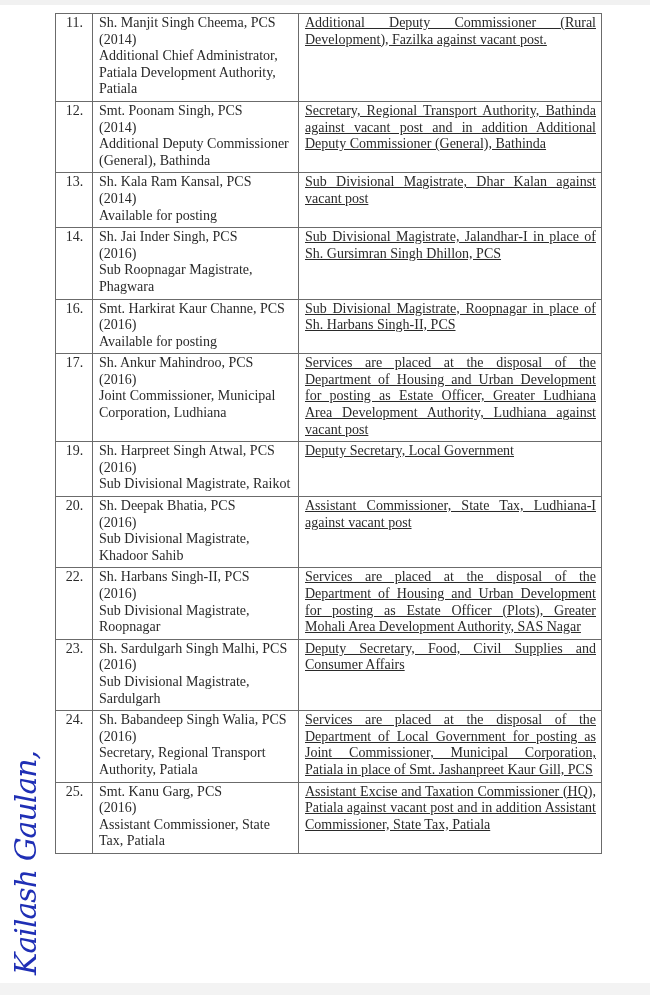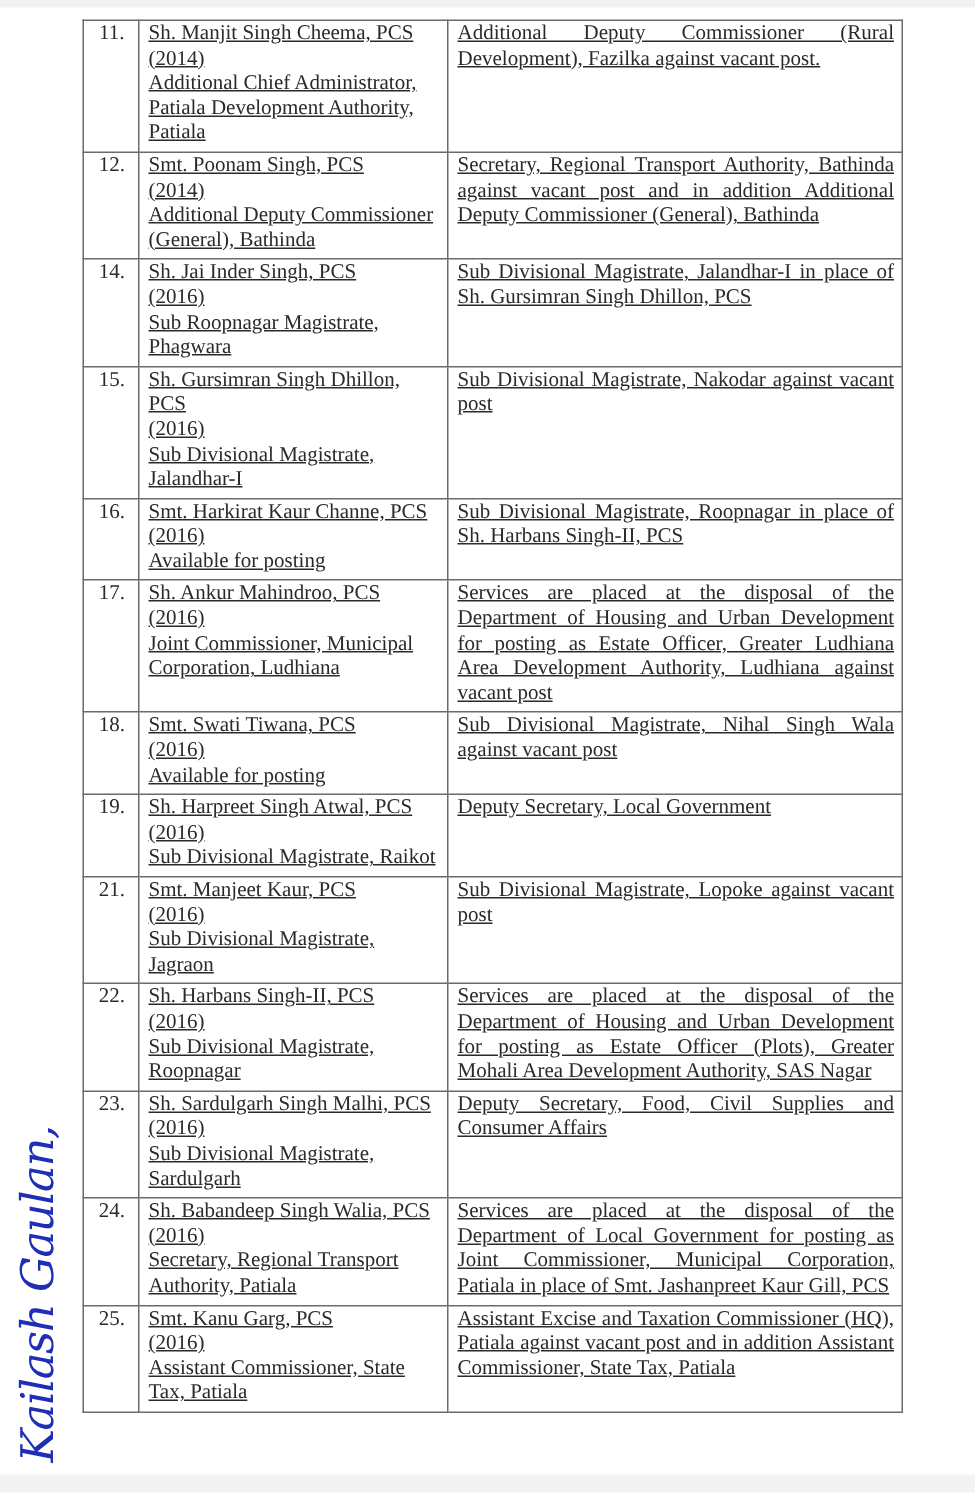--- a/index.html
+++ b/index.html
@@ -15,21 +15,21 @@
     font-size: 14px; line-height: 16.6px;
   }
   table.posting td {
     border: 1px solid #6b6b6b; vertical-align: top; padding: 1px 5px 3px 6px;
   }
   col.c-num { width: 37px; }
   col.c-name { width: 206px; }
   col.c-post { width: 303px; }
   td.num { text-align: center; padding-left: 2px; padding-right: 10px; }
   td.post { text-align: justify; text-decoration: underline; }
-  .line { display: block; text-decoration: underline; }
+  .line { display: block; }
   .signature {
     position: absolute; left: 8px; top: 975px; transform-origin: 0 0; transform: rotate(-90deg);
     font-family: "DejaVu Serif", serif; font-style: italic; color: #1f2fb5; font-size: 30px;
     letter-spacing: -1px; white-space: nowrap; width: 170px;
   }
 </style>
 </head>
 <body>
 
 <div class="top-strip"></div>
@@ -53,81 +53,72 @@
       <tr>
     <td class="num">12.</td>
     <td class="name">
       <span class="line">Smt. Poonam Singh, PCS</span>
       <span class="line">(2014)</span>
       <span class="line">Additional Deputy Commissioner (General), Bathinda</span>
     </td>
     <td class="post">Secretary, Regional Transport Authority, Bathinda against vacant post and in addition Additional Deputy Commissioner (General), Bathinda</td>
   </tr>
       <tr>
+    <td class="num">13.</td>
+    <td class="name">
+      <span class="line">Sh. Kala Ram Kansal, PCS</span>
+      <span class="line">(2014)</span>
+      <span class="line">Available for posting</span>
+    </td>
+    <td class="post">Sub Divisional Magistrate, Dhar Kalan against vacant post</td>
+  </tr>
+      <tr>
     <td class="num">14.</td>
     <td class="name">
       <span class="line">Sh. Jai Inder Singh, PCS</span>
       <span class="line">(2016)</span>
       <span class="line">Sub Roopnagar Magistrate, Phagwara</span>
     </td>
     <td class="post">Sub Divisional Magistrate, Jalandhar-I in place of Sh. Gursimran Singh Dhillon, PCS</td>
-  </tr>
-      <tr>
-    <td class="num">15.</td>
-    <td class="name">
-      <span class="line">Sh. Gursimran Singh Dhillon, PCS</span>
-      <span class="line">(2016)</span>
-      <span class="line">Sub Divisional Magistrate, Jalandhar-I</span>
-    </td>
-    <td class="post">Sub Divisional Magistrate, Nakodar against vacant post</td>
   </tr>
       <tr>
     <td class="num">16.</td>
     <td class="name">
       <span class="line">Smt. Harkirat Kaur Channe, PCS</span>
       <span class="line">(2016)</span>
       <span class="line">Available for posting</span>
     </td>
     <td class="post">Sub Divisional Magistrate, Roopnagar in place of Sh. Harbans Singh-II, PCS</td>
   </tr>
       <tr>
     <td class="num">17.</td>
     <td class="name">
       <span class="line">Sh. Ankur Mahindroo, PCS</span>
       <span class="line">(2016)</span>
       <span class="line">Joint Commissioner, Municipal Corporation, Ludhiana</span>
     </td>
     <td class="post">Services are placed at the disposal of the Department of Housing and Urban Development for posting as Estate Officer, Greater Ludhiana Area Development Authority, Ludhiana against vacant post</td>
   </tr>
       <tr>
-    <td class="num">18.</td>
-    <td class="name">
-      <span class="line">Smt. Swati Tiwana, PCS</span>
-      <span class="line">(2016)</span>
-      <span class="line">Available for posting</span>
-    </td>
-    <td class="post">Sub Divisional Magistrate, Nihal Singh Wala against vacant post</td>
-  </tr>
-      <tr>
     <td class="num">19.</td>
     <td class="name">
       <span class="line">Sh. Harpreet Singh Atwal, PCS</span>
       <span class="line">(2016)</span>
       <span class="line">Sub Divisional Magistrate, Raikot</span>
     </td>
     <td class="post">Deputy Secretary, Local Government</td>
   </tr>
       <tr>
-    <td class="num">21.</td>
+    <td class="num">20.</td>
     <td class="name">
-      <span class="line">Smt. Manjeet Kaur, PCS</span>
+      <span class="line">Sh. Deepak Bhatia, PCS</span>
       <span class="line">(2016)</span>
-      <span class="line">Sub Divisional Magistrate, Jagraon</span>
+      <span class="line">Sub Divisional Magistrate, Khadoor Sahib</span>
     </td>
-    <td class="post">Sub Divisional Magistrate, Lopoke against vacant post</td>
+    <td class="post">Assistant Commissioner, State Tax, Ludhiana-I against vacant post</td>
   </tr>
       <tr>
     <td class="num">22.</td>
     <td class="name">
       <span class="line">Sh. Harbans Singh-II, PCS</span>
       <span class="line">(2016)</span>
       <span class="line">Sub Divisional Magistrate, Roopnagar</span>
     </td>
     <td class="post">Services are placed at the disposal of the Department of Housing and Urban Development for posting as Estate Officer (Plots), Greater Mohali Area Development Authority, SAS Nagar</td>
   </tr>

